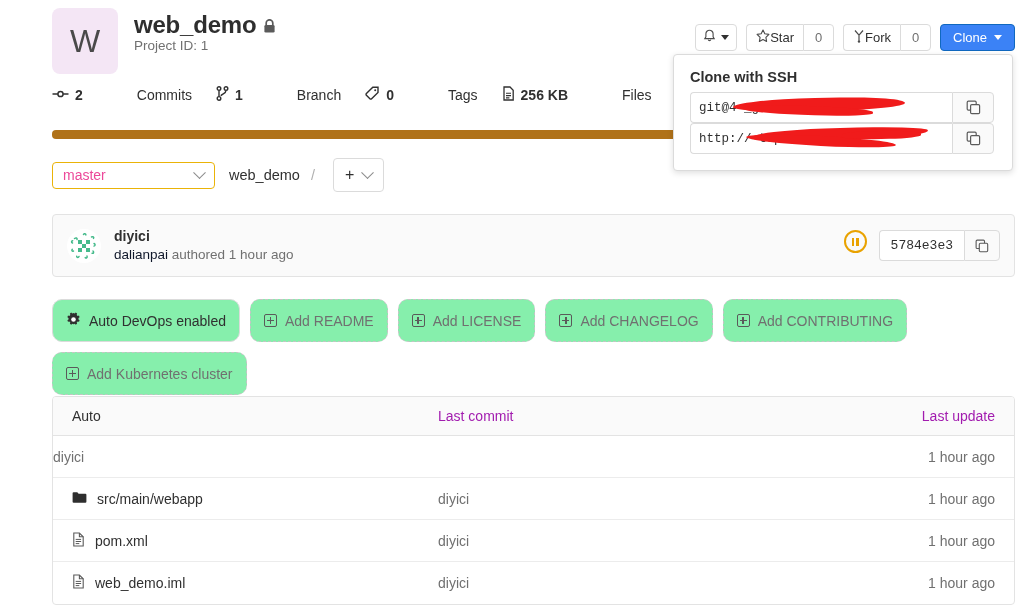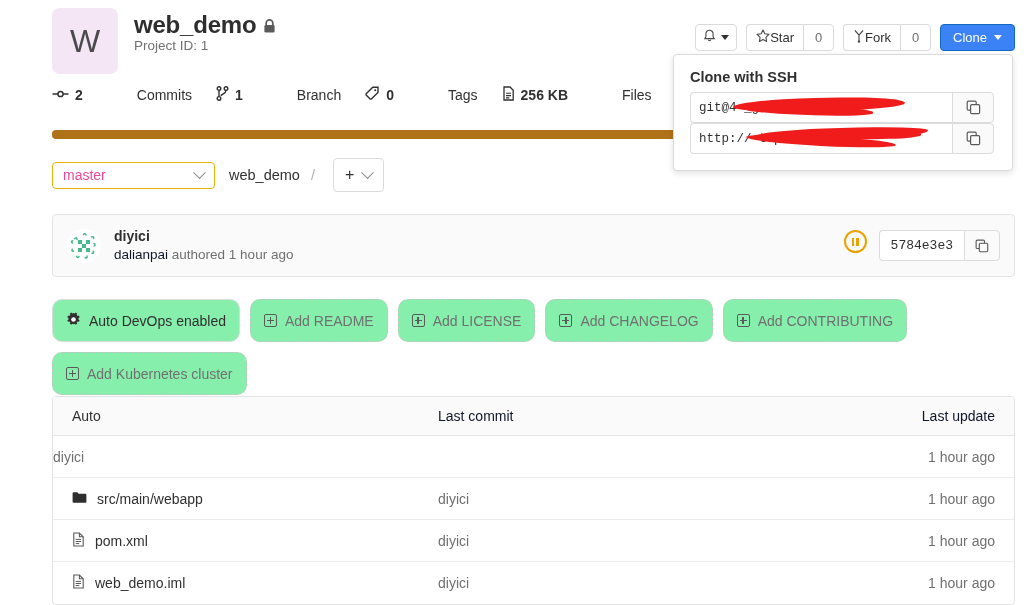--- a/index.html
+++ b/index.html
@@ -228,21 +228,21 @@
     font-size: 14px; color: #303030;
   }
   .ft-row {
     display: flex; align-items: center; height: 42px;
     border-bottom: 1px solid #ececec; font-size: 14px;
   }
   .ft-row:last-child { border-bottom: none; }
   .col-name { flex: 0 0 385px; padding-left: 19px; display: flex; align-items: center; gap: 10px; }
   .col-commit { flex: 1 1 auto; color: #707070; }
   .col-update { flex: 0 0 180px; text-align: right; padding-right: 19px; color: #707070; }
-  .ft-head .col-commit, .ft-head .col-update { color: #0f172a; }
+  .ft-head .col-commit, .ft-head .col-update { color: #a21caf; }
   .fname { color: #303030; }
 </style>
 </head>
 <body>
 
 <div class="page">
 
   <div class="project-header">
     <div class="avatar-square">
       <span>W</span>

